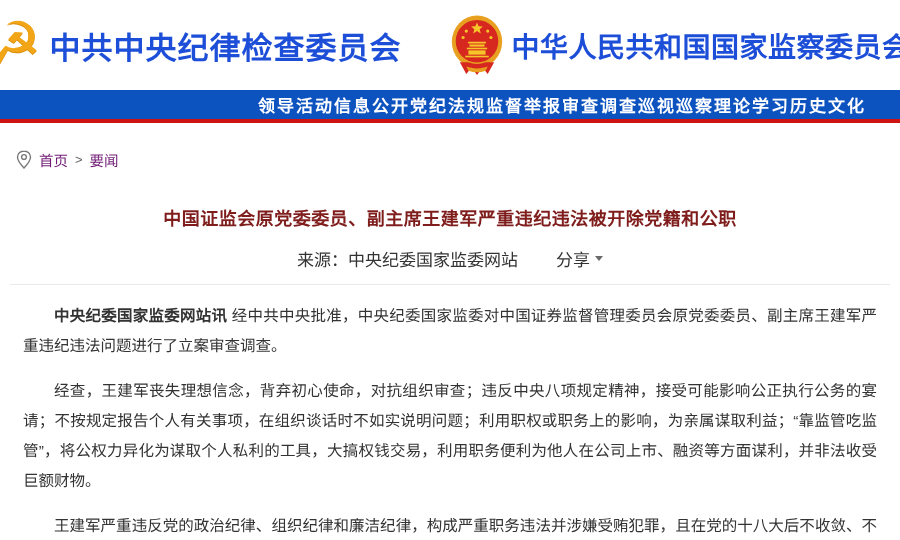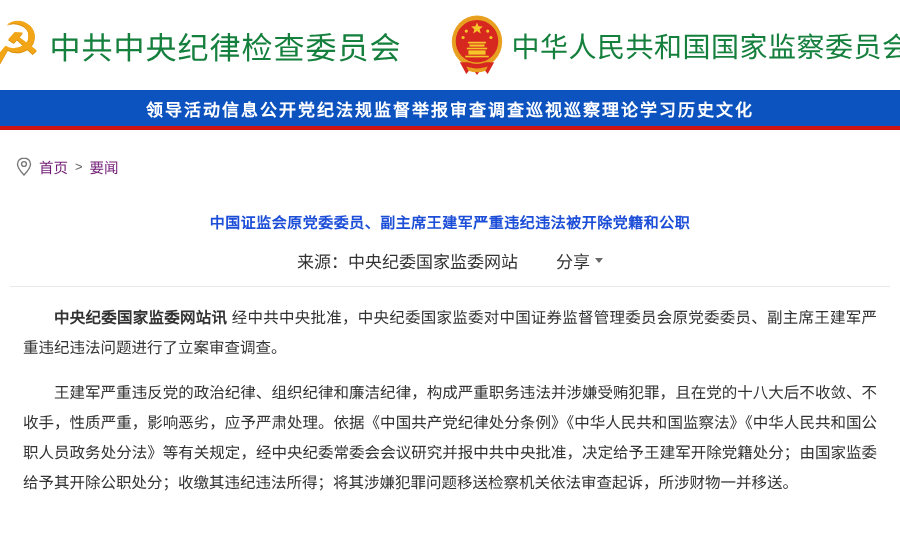--- a/index.html
+++ b/index.html
@@ -23,34 +23,34 @@
   .logo-group { display: flex; align-items: center; gap: 8px; cursor: pointer; }
   .party-glyph {
     font-family: "DejaVu Sans", sans-serif;
     font-size: 58px;
     line-height: 1;
     color: #f2a517;
     text-shadow: 0 1px 0 #d98e0b;
     transform: translateY(-2px);
   }
   .org-title {
-    color: #15803d;
-    font-weight: normal;
+    color: #1d4ed8;
+    font-weight: bold;
     white-space: nowrap;
   }
   .org-title.left  { font-size: 31px; letter-spacing: 1px; }
   .org-title.right { font-size: 28px; letter-spacing: 0.5px; }
 
   
   .main-nav {
-    height: 36px;
+    height: 29px;
     background: #0d53c0;
     display: flex;
     align-items: center;
-    justify-content: center;
+    justify-content: flex-end;
     padding: 0 34px;
   }
   .nav-item {
     color: #ffffff;
     font-weight: bold;
     font-size: 17px;
     letter-spacing: 2px;
     cursor: pointer;
     white-space: nowrap;
   }
@@ -67,22 +67,22 @@
   }
   .breadcrumb a { color: #701a75; text-decoration: none; cursor: pointer; }
   .crumb-sep { color: #666; font-size: 13px; }
   .pin-icon svg { display: block; }
 
   
   .article-title {
     margin-top: 34px;
     padding: 0 95px;
     text-align: center;
-    color: #1d4ed8;
-    font-size: 15px;
+    color: #7f1d1d;
+    font-size: 18px;
     font-weight: bold;
     letter-spacing: 0.5px;
   }
   .article-meta {
     margin-top: 16px;
     display: flex;
     justify-content: center;
     align-items: center;
     font-size: 17px;
     color: #333;
@@ -194,14 +194,15 @@
   <span class="share-btn">
     <span>分享</span>
     <span class="caret-down"></span>
   </span>
 </div>
 
 <hr class="divider">
 
 <article class="article-body">
   <p><b>中央纪委国家监委网站讯</b><span> 经中共中央批准，中央纪委国家监委对中国证券监督管理委员会原党委委员、副主席王建军严重违纪违法问题进行了立案审查调查。</span></p>
+  <p>经查，王建军丧失理想信念，背弃初心使命，对抗组织审查；违反中央八项规定精神，接受可能影响公正执行公务的宴请；不按规定报告个人有关事项，在组织谈话时不如实说明问题；利用职权或职务上的影响，为亲属谋取利益；“靠监管吃监管”，将公权力异化为谋取个人私利的工具，大搞权钱交易，利用职务便利为他人在公司上市、融资等方面谋利，并非法收受巨额财物。</p>
   <p>王建军严重违反党的政治纪律、组织纪律和廉洁纪律，构成严重职务违法并涉嫌受贿犯罪，且在党的十八大后不收敛、不收手，性质严重，影响恶劣，应予严肃处理。依据《中国共产党纪律处分条例》《中华人民共和国监察法》《中华人民共和国公职人员政务处分法》等有关规定，经中央纪委常委会会议研究并报中共中央批准，决定给予王建军开除党籍处分；由国家监委给予其开除公职处分；收缴其违纪违法所得；将其涉嫌犯罪问题移送检察机关依法审查起诉，所涉财物一并移送。</p>
 </article>
 
 </body></html>

